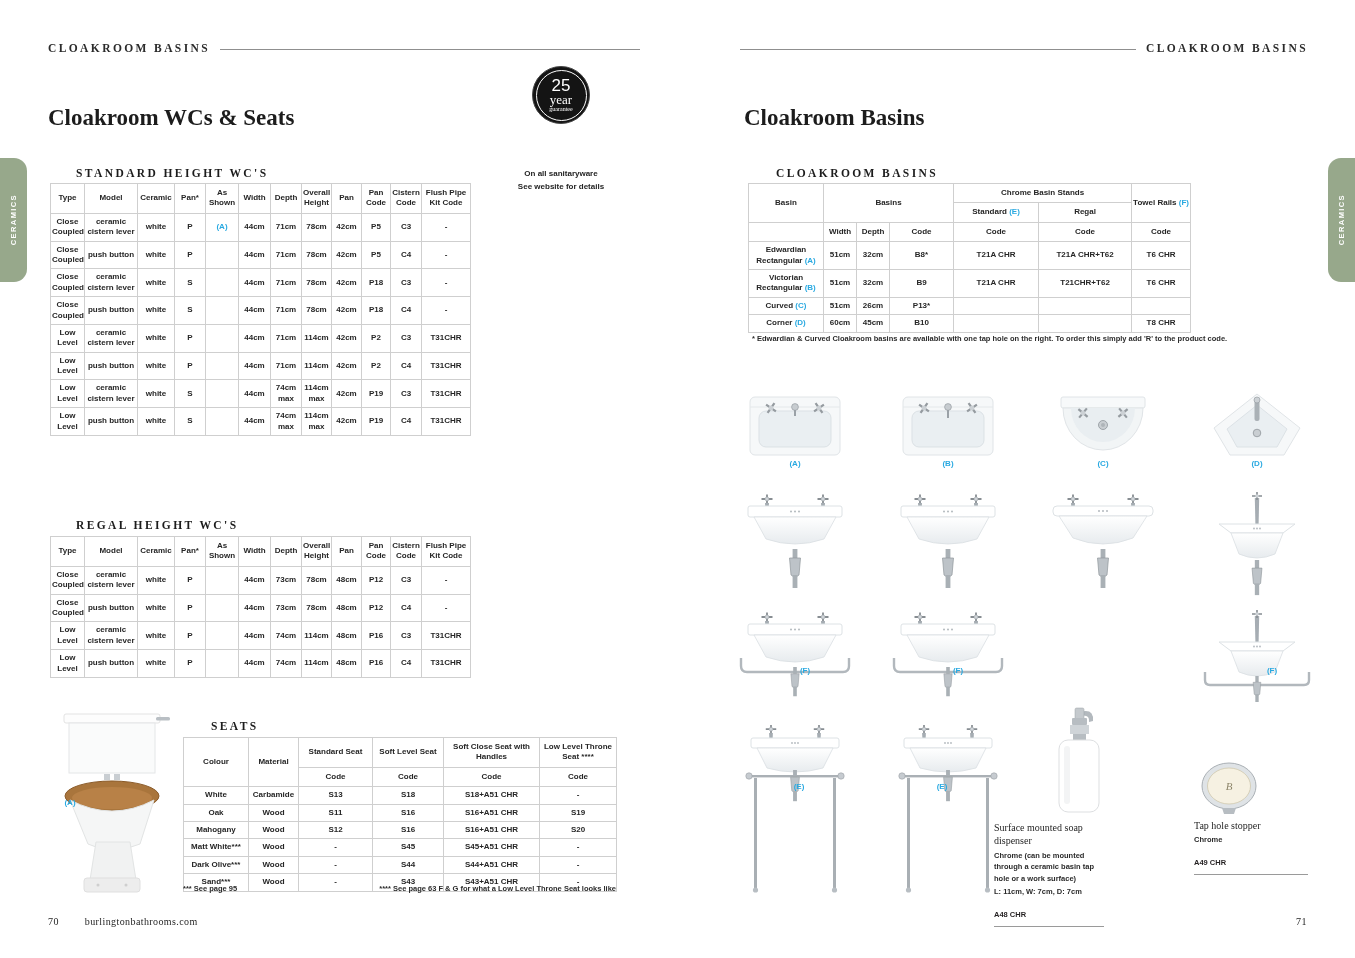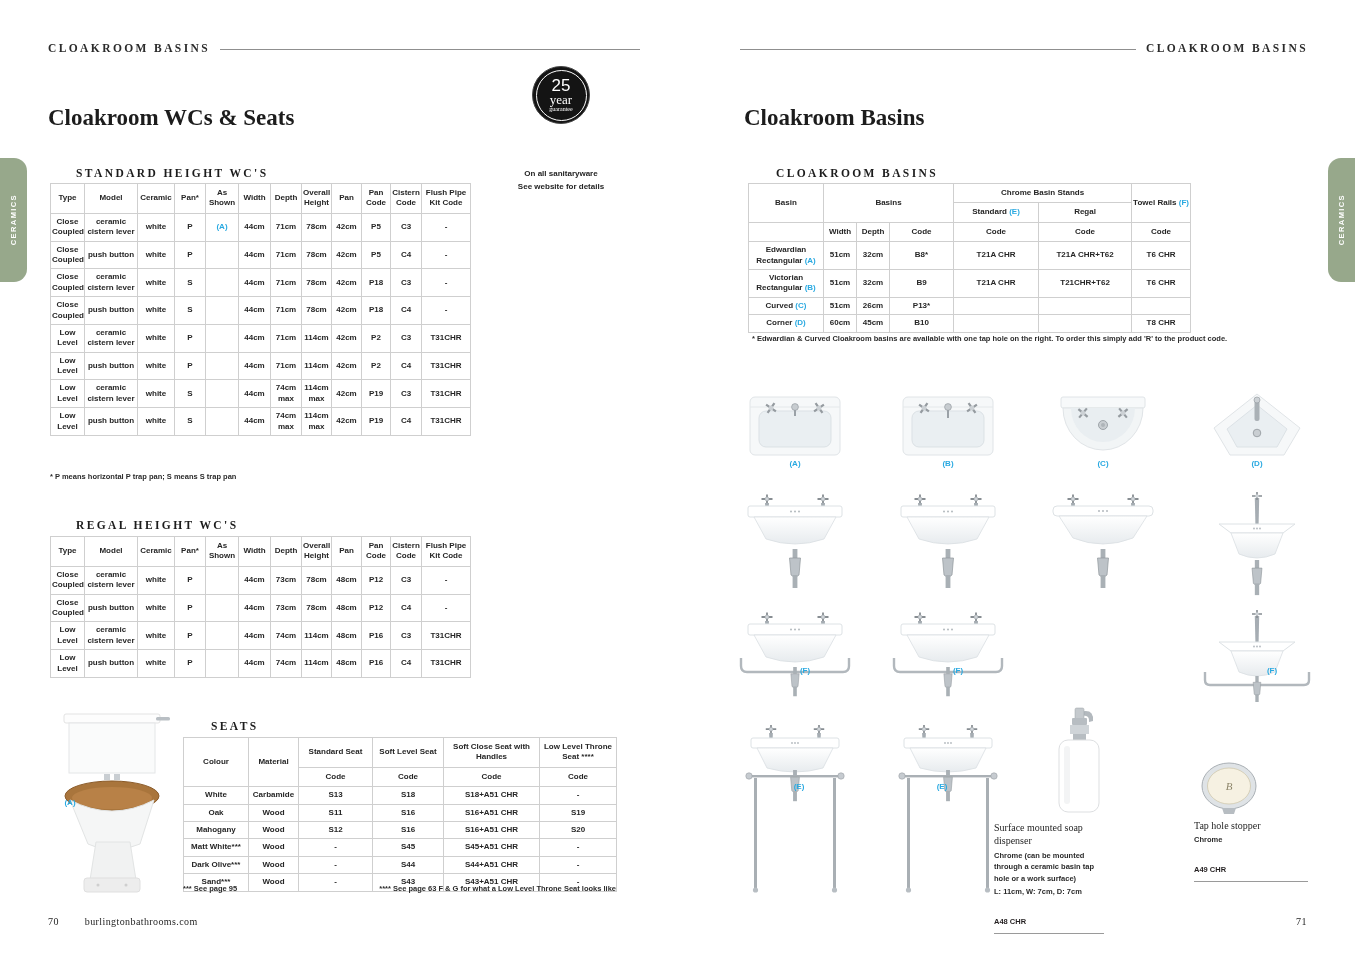--- a/index.html
+++ b/index.html
@@ -37,21 +37,21 @@
   
   table{border-collapse:collapse; table-layout:fixed; background:#fff;}
   .dtable th,.dtable td{border:1px solid #cfcfcf; font-size:8px; font-weight:700; color:#262626;
     text-align:center; vertical-align:middle; padding:3px 1px; line-height:1.3; overflow:hidden;}
   .dtable thead th{padding:4px 1px;}
   .footnote{font-size:7.5px; font-weight:600; color:#2a2a2a; line-height:1.8;}
   .accent{color:var(--accent);}
   .img-label{font-size:8px; font-weight:700; color:var(--accent); text-align:center;}
   .prod-title{font-family:"Liberation Serif", serif; font-size:10px; line-height:1.25; color:#1f1f1f;}
   .prod-desc{font-size:7.5px; font-weight:600; line-height:1.5; color:#2a2a2a; margin-top:3px;}
-  .prod-code{font-size:7.5px; font-weight:700; margin-top:20px;}
+  .prod-code{font-size:7.5px; font-weight:700; margin-top:13px;}
   .rule-h{border-top:1px solid #9a9a9a;}
   .footer{font-family:"Liberation Serif", serif; font-size:10px; color:#1f1f1f; letter-spacing:0.4px;
     display:flex; gap:26px;}
   svg{display:block;}
 </style>
 </head>
 <body>
 
 <svg width="0" height="0" style="position:absolute" aria-hidden="true">
   <defs>
@@ -257,21 +257,20 @@
         <td>114cm max</td>
         <td>42cm</td>
         <td>P19</td>
         <td>C4</td>
         <td>T31CHR</td>
       </tr>
     </tbody>
 </table>
 
 <div class="abs footnote" style="left:50px; top:470px; width:600px">
-  <div>* P means horizontal P trap pan;  S means  S trap pan</div>
 </div>
 
 <div class="abs sec-title" style="left:48px; top:519px">REGAL HEIGHT WC'S</div>
 
 <table class="abs dtable" style="left:50px; top:536px; width:420px">
   <colgroup>
     <col style="width:34px">
       <col style="width:53px">
       <col style="width:37px">
       <col style="width:31px">

